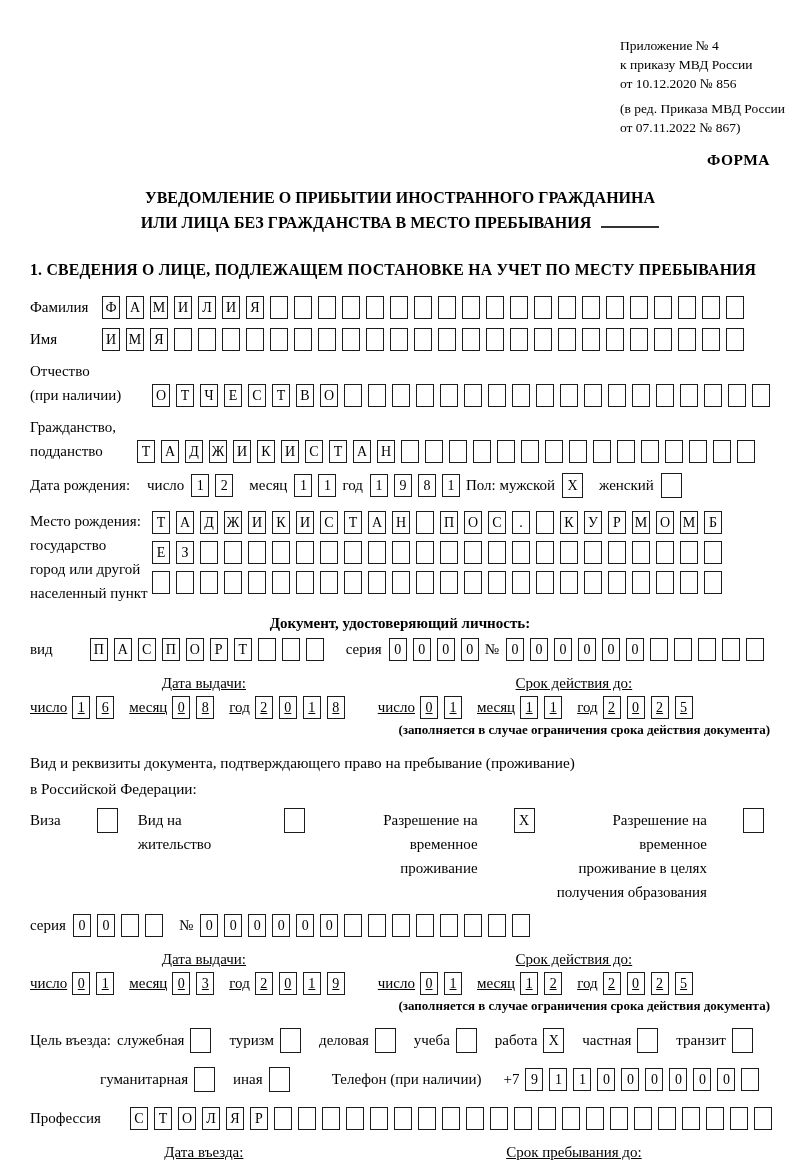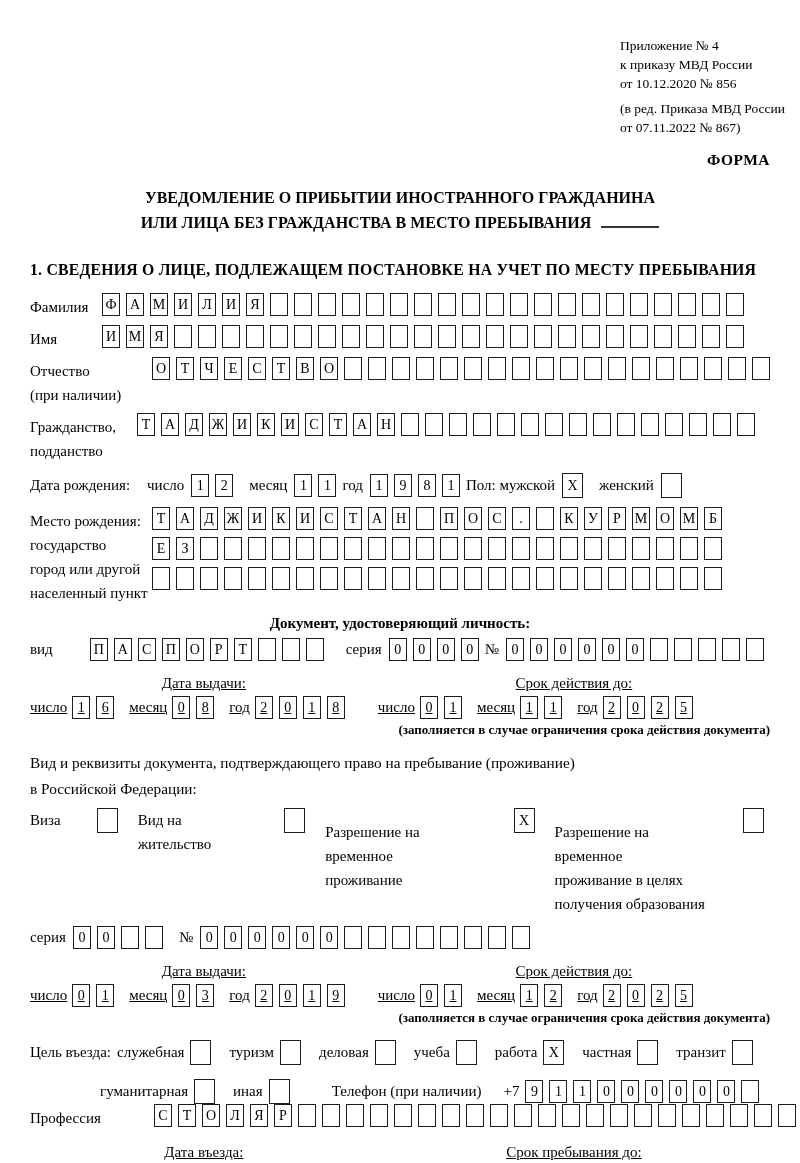--- a/index.html
+++ b/index.html
@@ -16,21 +16,21 @@
   .ref .sub { margin-top:6px; }
   .forma { text-align:right; font-weight:bold; font-size:15.5px; margin-top:14px; letter-spacing:.5px; }
 
   
   .title { text-align:center; font-weight:bold; font-size:16px; line-height:25px; margin-top:16px; }
   .blank { display:inline-block; width:58px; border-bottom:2px solid #333; height:14px; margin-left:10px; }
 
   .sec-heading { font-weight:bold; font-size:15.8px; margin-top:26px; letter-spacing:.2px; }
 
   
-  .row { display:flex; align-items:flex-start; margin-top:6px; }
+  .row { display:flex; align-items:flex-end; margin-top:6px; }
   .lblcol { flex:none; line-height:24px; padding-top:2px; }
   .w72 { width:72px; } .w100 { width:100px; } .w107 { width:107px; }
   .w125 { width:122px; }
   .boxes { display:inline-flex; flex-wrap:nowrap; }
   .box {
     display:inline-flex; align-items:center; justify-content:center;
     width:18px; height:23px; border:1.6px solid #1c1c1c; margin-right:6px;
     font-size:14px; line-height:1; flex:none; background:#fff;
   }
   .cb .box { width:21px; height:25px; }
@@ -51,21 +51,21 @@
   .dline .t { margin-right:5px; }
   .dline .grp { margin-right:9px; }
   .note { text-align:right; font-size:13px; font-weight:bold; margin-top:3px; }
 
   .para { margin-top:12px; line-height:26px; font-size:15.3px; }
 
   
   .opts { display:flex; align-items:flex-start; margin-top:6px; }
   .opt { display:flex; align-items:flex-start; margin-right:14px;gap:28px; }
   .opt .t { margin-right:8px; line-height:24px; }
-  .opt .t.c { text-align:left; line-height:24px;margin-top:12px; }
+  .opt .t.c { text-align:right; line-height:24px; }
   .opts .boxes { margin-top:0; }
 
   
   .purpose { display:flex; align-items:center; margin-top:14px; white-space:nowrap; }
   .purpose .t { margin-right:6px; }
   .purpose .boxes { margin-right:12px; }
   .indent70 { margin-left:70px; }
 
   .bp-rows .char-line { margin-bottom:7px; }
 </style>
@@ -595,21 +595,21 @@
         <span class="box">0</span>
         <span class="box">0</span>
         <span class="box">0</span>
         <span class="box">0</span>
         <span class="box">0</span>
         <span class="box">0</span>
         <span class="box"></span>
       </span>
   </div>
 
-  <div class="row" style="margin-top:0;gap:24px;">
+  <div class="row" style="margin-top:12px;">
     <div class="lblcol w100">Профессия</div>
     <span class="boxes">
         <span class="box">С</span>
         <span class="box">Т</span>
         <span class="box">О</span>
         <span class="box">Л</span>
         <span class="box">Я</span>
         <span class="box">Р</span>
         <span class="box"></span>
         <span class="box"></span>

